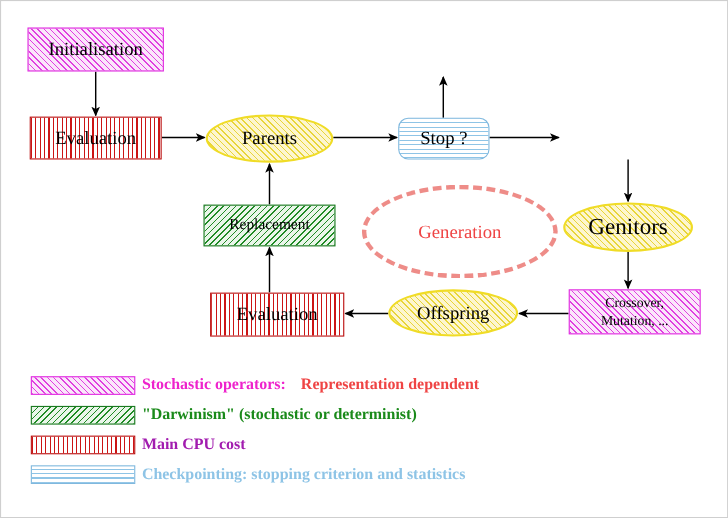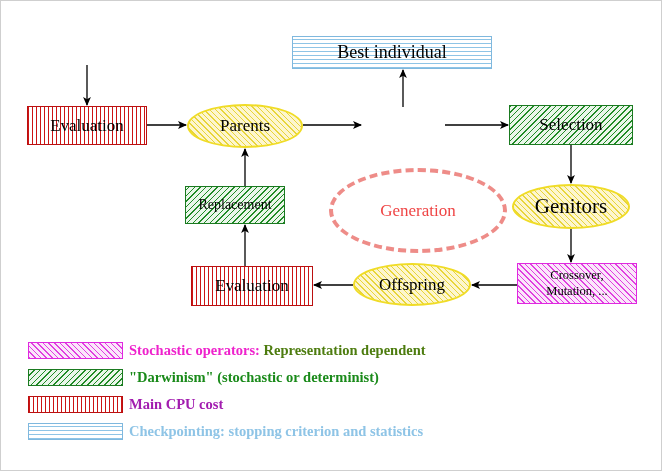--- a/index.html
+++ b/index.html
@@ -137,70 +137,70 @@
       <line x1="444" y1="124" x2="507" y2="124"></line>
       <line x1="570" y1="144" x2="570" y2="182"></line>
       <line x1="570" y1="228" x2="570" y2="261"></line>
       <line x1="516" y1="284" x2="471" y2="284"></line>
       <line x1="352" y1="284" x2="313" y2="284"></line>
       <line x1="244" y1="265" x2="244" y2="224"></line>
       <line x1="244" y1="185" x2="244" y2="148"></line>
     </g>
   </svg>
 
+  <div class="node pat-magenta" id="n-initialisation" style="left:24px; top:24px; width:124px; height:40px; font-size:17px;">
+    <span class="label">Initialisation</span>
+  </div>
 
   <div class="node pat-red" id="n-evaluation-top" style="left:26px; top:105px; width:120px; height:39px; font-size:17px;">
     <span class="label">Evaluation</span>
   </div>
 
   <div class="node pat-yellow ellipse" id="n-parents" style="left:186px; top:103px; width:116px; height:44px; font-size:17px;">
     <span class="label">Parents</span>
   </div>
 
-  <div class="node pat-blue" id="n-best-individual" style="left:291px; top:35px; width:200px; height:33px; font-size:18px;">
-    <span class="label">Best individual</span>
-  </div>
-
-
-  <div class="node pat-green" id="n-selection" style="left:508px; top:104px; width:124px; height:40px; font-size:17px;">
-    <span class="label">Selection</span>
-  </div>
+
+  <div class="node pat-blue rounded" id="n-stop" style="left:361px; top:106px; width:83px; height:38px; font-size:17px;">
+    <span class="label">Stop ?</span>
+  </div>
+
 
   <div class="node pat-yellow ellipse" id="n-genitors" style="left:511px; top:183px; width:118px; height:45px; font-size:21px;">
     <span class="label">Genitors</span>
   </div>
 
   <div class="node pat-magenta" id="n-crossover" style="left:516px; top:262px; width:120px; height:41px; font-size:12.5px;">
     <span class="label" style="white-space:pre-line; line-height:1.25;">Crossover,
 Mutation, ...</span>
   </div>
 
   <div class="node pat-yellow ellipse" id="n-offspring" style="left:352px; top:262px; width:118px; height:43px; font-size:17px;">
     <span class="label">Offspring</span>
   </div>
 
   <div class="node pat-red" id="n-evaluation-bot" style="left:190px; top:265px; width:122px; height:40px; font-size:17px;">
     <span class="label">Evaluation</span>
   </div>
 
-  <div class="node pat-green" id="n-replacement" style="left:184px; top:185px; width:100px; height:38px; font-size:14px;">
+  <div class="node pat-green" id="n-replacement" style="left:184px; top:185px; width:120px; height:38px; font-size:14px;">
     <span class="label">Replacement</span>
   </div>
 
   <div id="generation" style="left:328px; top:167px; width:170px; height:77px; font-size:17px;">
     <span class="label">Generation</span>
   </div>
 
   <div id="legend">
 
     <div class="legend-row">
       <span class="legend-swatch pat-magenta"></span>
       <span class="legend-text">
         <span style="color:#ee22cc;">Stochastic operators:</span>
-        <span class="seg2" style="color:#4d7c0f; text-align:right;">Representation dependent</span>
+        <span class="seg2" style="color:#ef4444; margin-left:10px;text-align:right;">Representation dependent</span>
       </span>
     </div>
 
     <div class="legend-row">
       <span class="legend-swatch pat-green"></span>
       <span class="legend-text" style="color:#1a8a1a;">"Darwinism" (stochastic or determinist)</span>
     </div>
 
     <div class="legend-row">
       <span class="legend-swatch pat-red"></span>

